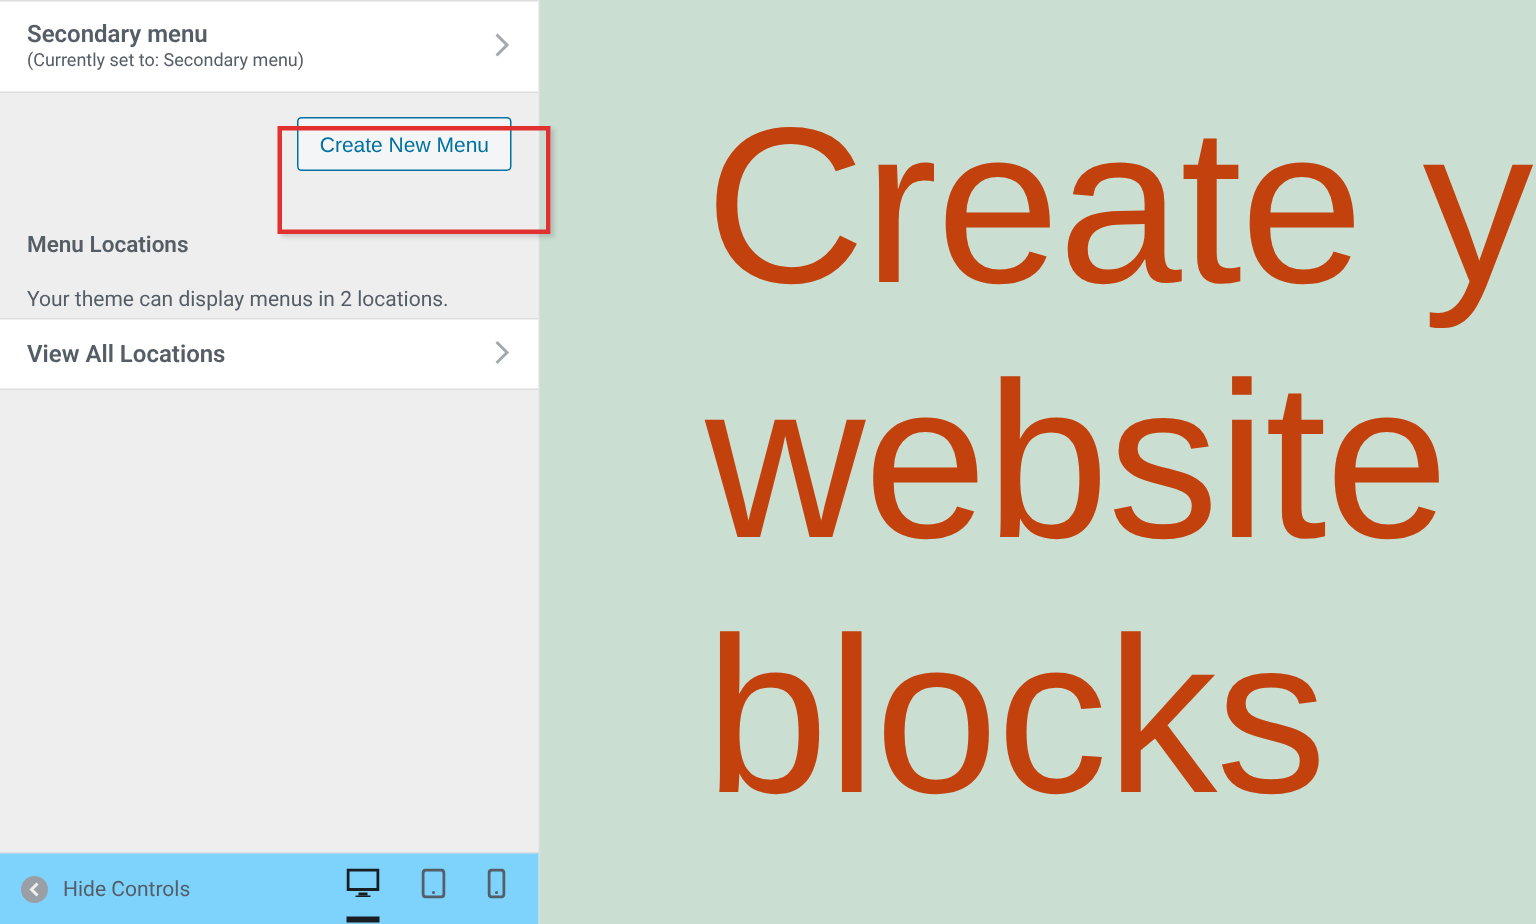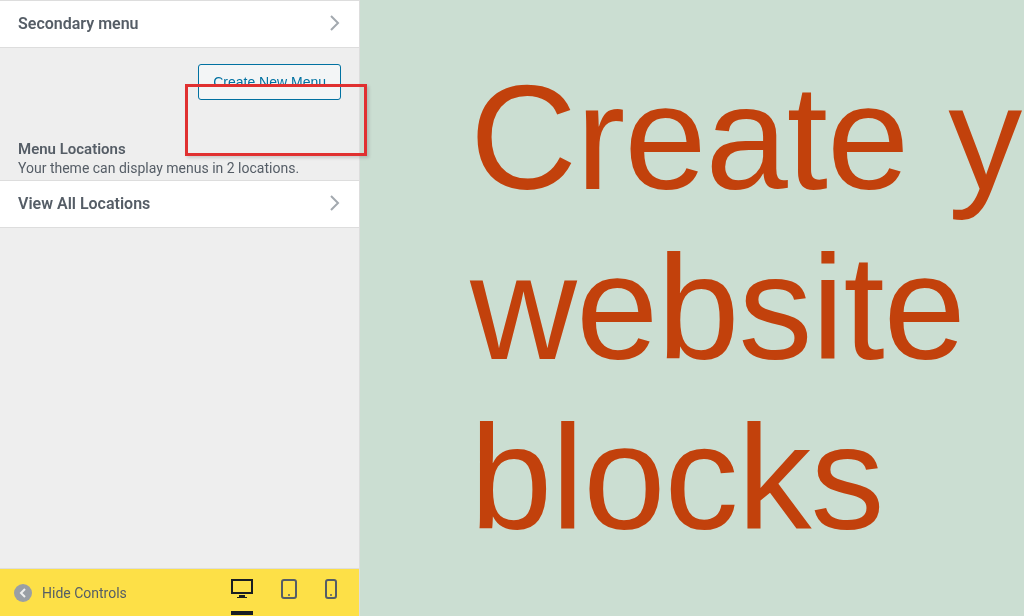--- a/index.html
+++ b/index.html
@@ -67,42 +67,42 @@
     cursor: pointer;
   }
   .section-head {
     background: #eeeeee;
     padding: 24px 18px 4px 18px;
   }
   .section-head h3 {
     font-size: 15px;
     color: #555d66;
     font-weight: 600;
-    margin-bottom: 2px;
+    margin-bottom: 20px;
   }
   .section-head p {
     font-size: 14px;
     color: #555d66;
   }
   .highlight-box {
     position: absolute;
     border: 3px solid #e03030;
     pointer-events: none;
     left: 185px;
     top: 84px;
     width: 182px;
     height: 72px;
     box-shadow: 2px 2px 3px rgba(0,0,0,0.15);
   }
 
   
   .sidebar-footer {
     height: 48px;
     border-top: 1px solid #ddd;
-    background: #fde047;
+    background: #7dd3fc;
     display: flex;
     align-items: center;
     justify-content: space-between;
     padding: 0 10px 0 14px;
   }
   .hide-controls {
     display: flex;
     align-items: center;
     gap: 10px;
     color: #555d66;
@@ -160,20 +160,21 @@
 
 <div class="app">
 
   <aside class="sidebar">
 
     <div class="sidebar-content">
 
       <div class="panel-row">
         <div class="titles">
           <span class="title">Secondary menu</span>
+          <span class="subtitle">(Currently set to: Secondary menu)</span>
         </div>
         <span class="chevron-icon">
           <svg width="14" height="20" viewBox="0 0 14 20">
               <path d="M4 3 L11 10 L4 17" stroke="#a3a9af" stroke-width="2" fill="none"></path>
             </svg>
         </span>
       </div>
 
       <div class="create-area">
         <button class="btn-outline">Create New Menu</button>

